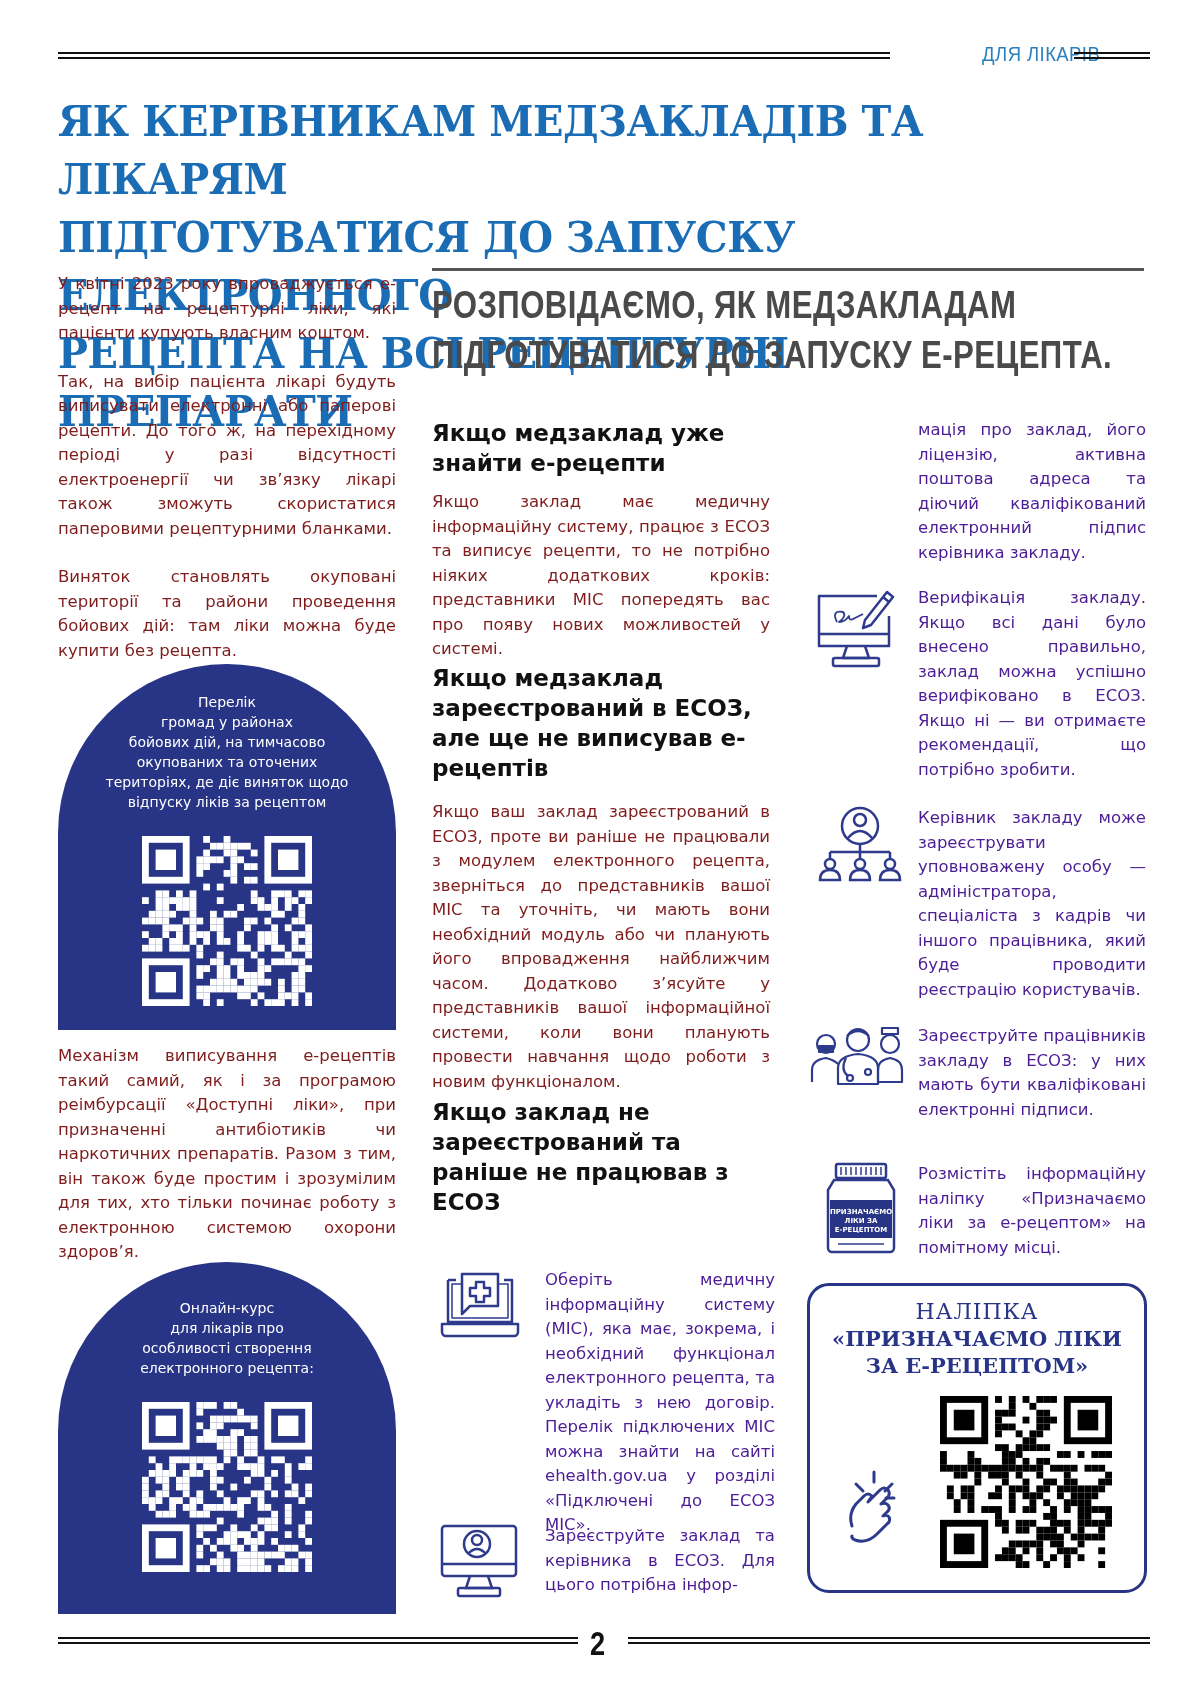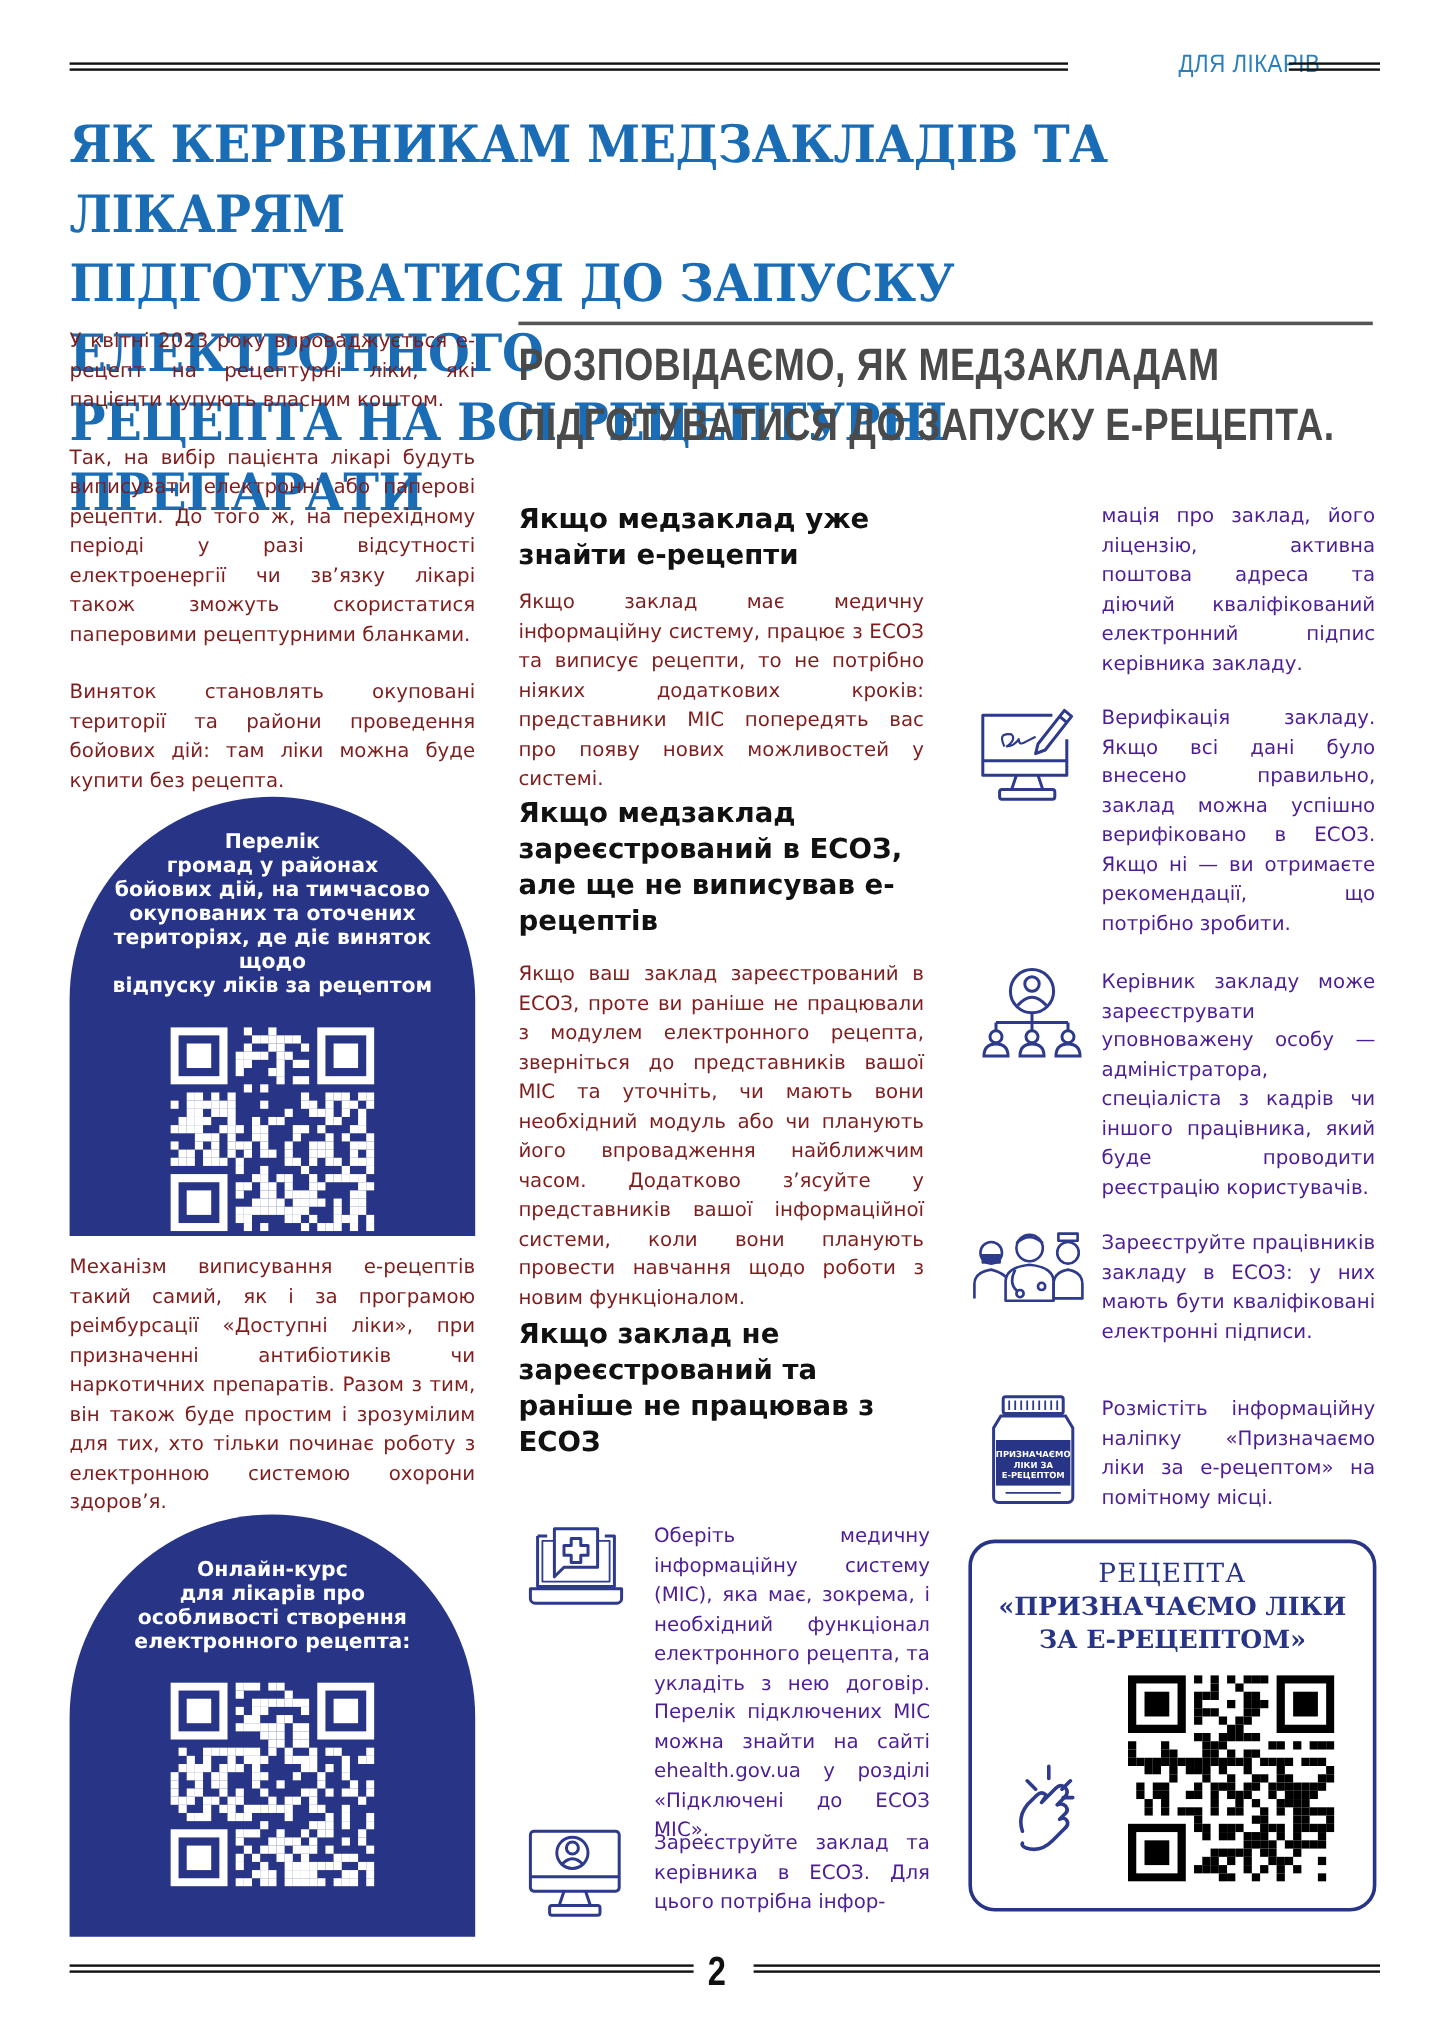--- a/index.html
+++ b/index.html
@@ -10,21 +10,21 @@
   .section-tag { position: absolute; top: 42px; right: 100px; font-family: "Liberation Sans", sans-serif; font-size: 21px; color: #2a7fbd; letter-spacing: 0.5px; transform: scaleX(0.88); transform-origin: right center; }
 
   .main-title { position: absolute; left: 58px; top: 92px; width: 1100px; font-family: "DejaVu Serif", serif; font-weight: bold; color: #1a6db5; font-size: 43px; line-height: 58px; letter-spacing: -0.5px; transform: scaleX(0.93); transform-origin: left top; }
 
   .col { position: absolute; font-family: "DejaVu Sans", sans-serif; font-size: 16.5px; line-height: 24.5px; color: #7f1d1d; text-align: justify; }
   .col p { margin-bottom: 24px; hyphens: auto; }
 
   .left-col { left: 58px; top: 272px; width: 338px; }
 
   .arch { position: absolute; left: 58px; width: 338px; background: #283587; border-radius: 169px 169px 0 0; color: #fff; text-align: center; }
-  .arch-title { font-family: "DejaVu Sans", sans-serif; font-weight: bold; font-size: 17px; line-height: 20px; padding: 0 30px; white-space: pre-line; }
+  .arch-title { font-family: "DejaVu Sans", sans-serif; font-weight: normal; font-size: 14px; line-height: 20px; padding: 0 30px; white-space: pre-line; }
   .qr { display: block; margin: 0 auto; }
 
   .subhead-bar { position: absolute; left: 432px; top: 268px; width: 712px; height: 3px; background: #555; }
   .subhead { position: absolute; left: 432px; top: 280px; width: 720px; font-family: "Liberation Sans", sans-serif; font-weight: bold; font-size: 38px; line-height: 50px; color: #4a4a4a; letter-spacing: 0.5px; transform: scaleX(0.82); transform-origin: left top; white-space: nowrap; }
 
   .mid-col { left: 432px; width: 338px; }
   .h3 { position: absolute; left: 432px; width: 340px; font-family: "DejaVu Sans", sans-serif; font-weight: bold; font-size: 23px; line-height: 30px; color: #111; }
 
   .step { position: absolute; }
   .step .icon { position: absolute; left: 0; top: 0; }
@@ -630,21 +630,21 @@
     <text x="35" y="52" font-family="DejaVu Sans, sans-serif" font-size="7" font-weight="bold" fill="#fff" text-anchor="middle">ПРИЗНАЧАЄМО</text>
     <text x="35" y="61" font-family="DejaVu Sans, sans-serif" font-size="7" font-weight="bold" fill="#fff" text-anchor="middle">ЛІКИ ЗА</text>
     <text x="35" y="70" font-family="DejaVu Sans, sans-serif" font-size="7" font-weight="bold" fill="#fff" text-anchor="middle">Е-РЕЦЕПТОМ</text>
     <line x1="12" y1="82" x2="58" y2="82" stroke="#2e3a8c" stroke-width="1.5"></line>
   </svg>
   <div class="txt" style="left:92px; top:0; width:228px;">Розмістіть інформаційну наліпку «Призначаємо ліки за е-рецептом» на помітному місці.</div>
 </div>
 
 <div class="sticker-box">
   <div class="sticker-title">
-    <span class="l1">РЕЦЕПТА</span>
+    <span class="l1">НАЛІПКА</span>
     <span class="l2">«ПРИЗНАЧАЄМО ЛІКИ</span>
     <span class="l2">ЗА Е-РЕЦЕПТОМ»</span>
   </div>
   <svg style="position:absolute; left:36px; top:180px;" width="70" height="80" viewBox="0 0 70 80" fill="none" stroke="#2e3a8c" stroke-width="3" stroke-linecap="round" stroke-linejoin="round">
     <path d="M28 6 v10 M10 18 l7 7 M46 18 l-7 7 M48 32 h-8"></path>
     <path d="M6 60 q-4 -12 4 -22 l8 -8 q4 -4 8 0 l-4 6 l12 -12 q4 -4 8 0 q3 4 -1 8 l-6 6 q4 -2 7 1 q3 4 -1 7 l-4 4 q4 -2 6 1 q2 4 -2 7 l-10 10 q-10 10 -22 6 q-4 -2 -3 -4"></path>
   </svg>
   <svg style="position:absolute; left:130px; top:110px;" width="172" height="172" viewBox="0 0 25 25">
       <rect x="8" y="0" width="1" height="1" fill="#000000"></rect>
       <rect x="10" y="0" width="1" height="1" fill="#000000"></rect>

